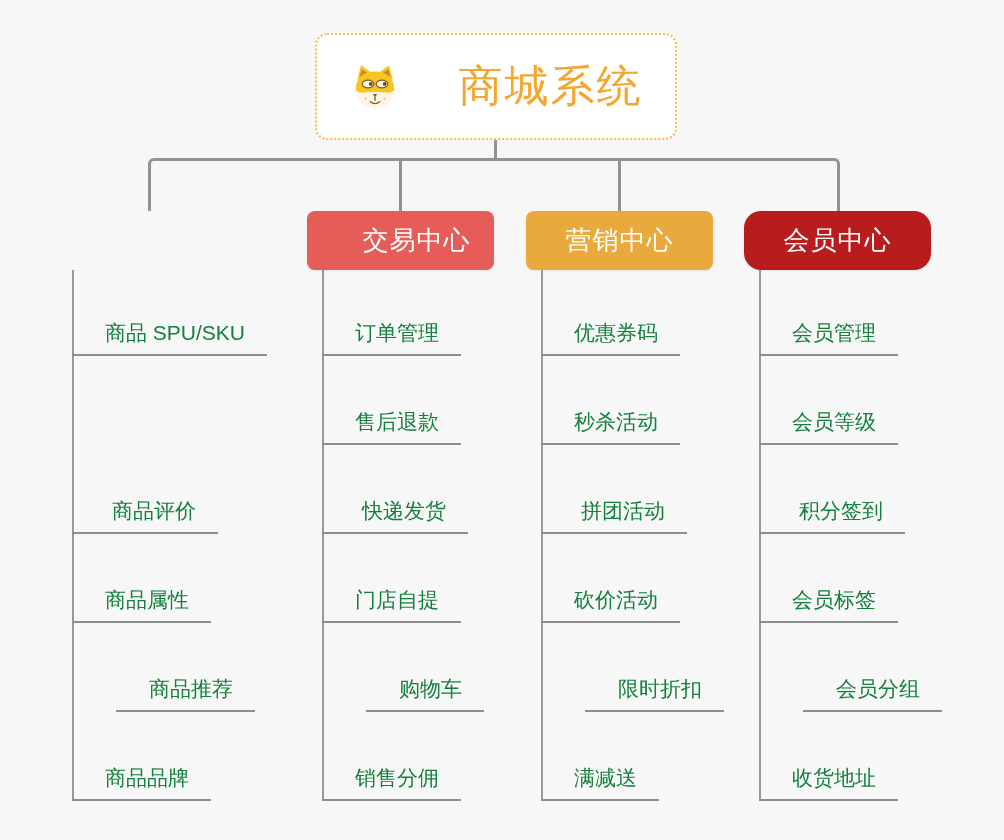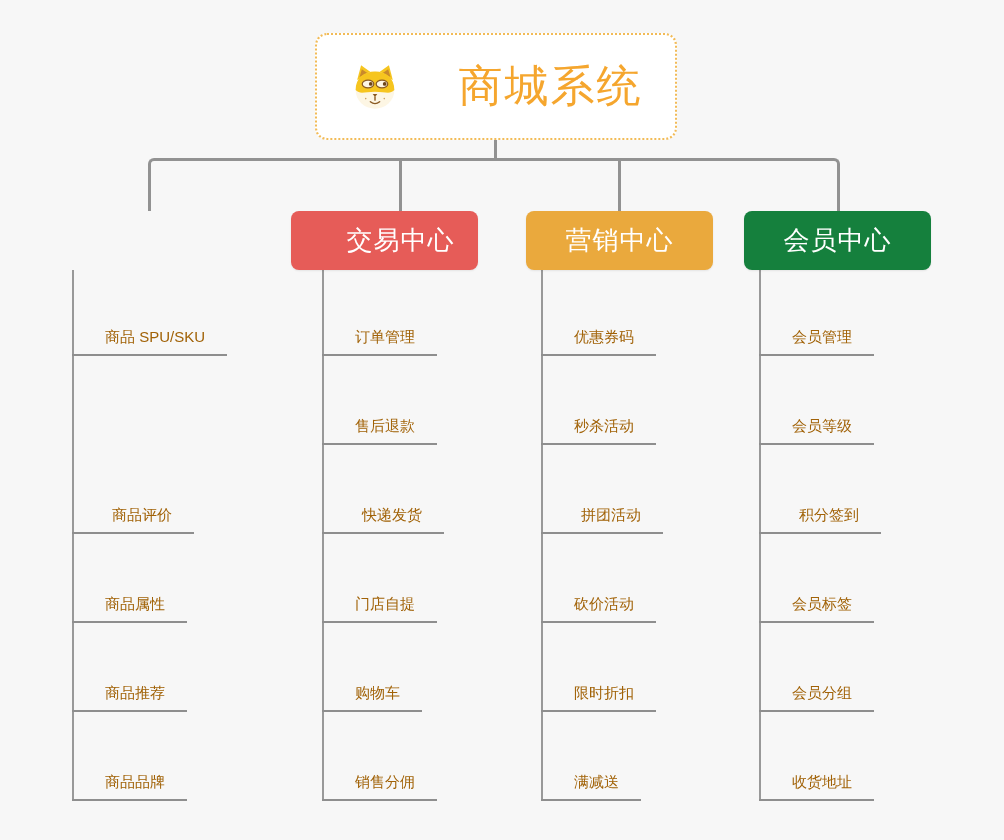--- a/index.html
+++ b/index.html
@@ -41,41 +41,41 @@
   .trunk.t4 { left:759px; }
 
   
   .branch-node {
     position:absolute; top:211px; width:187px; height:59px; border-radius:8px;
     display:flex; align-items:center; justify-content:center;
     color:#ffffff; font-size:26px; letter-spacing:1px;
     box-shadow:0 1px 2px rgba(0,0,0,0.08);
   }
   .branch-node.b1 { left:57px; }
-  .branch-node.b2 { left:291px;padding-left:32px; }
+  .branch-node.b2 { left:307px;padding-left:32px; }
   .branch-node.b3 { left:526px; }
   .branch-node.b4 { left:744px; }
 
   
   .leaf {
     position:absolute; height:42px;
     padding:0 22px 7px 33px;
     border-bottom:2px solid #8e8e8e;
     display:flex; align-items:flex-end;
-    font-size:15px; color:#a16207; white-space:nowrap;
+    font-size:21px; color:#15803d; white-space:nowrap;
   }
   .leaf.c1 { left:72px; }
   .leaf.c2 { left:322px; }
   .leaf.c3 { left:541px; }
   .leaf.c4 { left:759px; }
   .leaf.r1 { top:314px; }
   .leaf.r2 { top:403px; }
   .leaf.r3 { top:492px;padding-left:40px; }
   .leaf.r4 { top:581px; }
-  .leaf.r5 { top:670px; }
+  .leaf.r5 { top:670px;margin-left:44px; }
   .leaf.r6 { top:759px; }
 </style>
 </head>
 <body>
 
 <div class="canvas">
 
   <div class="conn conn-stub-root"></div>
   <div class="conn-corner-left"></div>
   <div class="conn-corner-right"></div>
@@ -113,21 +113,21 @@
     </svg>
     <span class="root-title">商城系统</span>
   </div>
 
   <div class="branch-node b2" style="background: rgb(230, 92, 88);">
     <span>交易中心</span>
   </div>
   <div class="branch-node b3" style="background: rgb(234, 169, 61);">
     <span>营销中心</span>
   </div>
-  <div class="branch-node b4" style="background: #15803d;">
+  <div class="branch-node b4" style="background: #b91c1c; border-radius: 17px;">
     <span>会员中心</span>
   </div>
 
   <div class="leaf c1 r1">商品 SPU/SKU</div>
   <div class="leaf c1 r3">商品评价</div>
   <div class="leaf c1 r4">商品属性</div>
   <div class="leaf c1 r5">商品推荐</div>
   <div class="leaf c1 r6">商品品牌</div>
 
   <div class="leaf c2 r1">订单管理</div>

